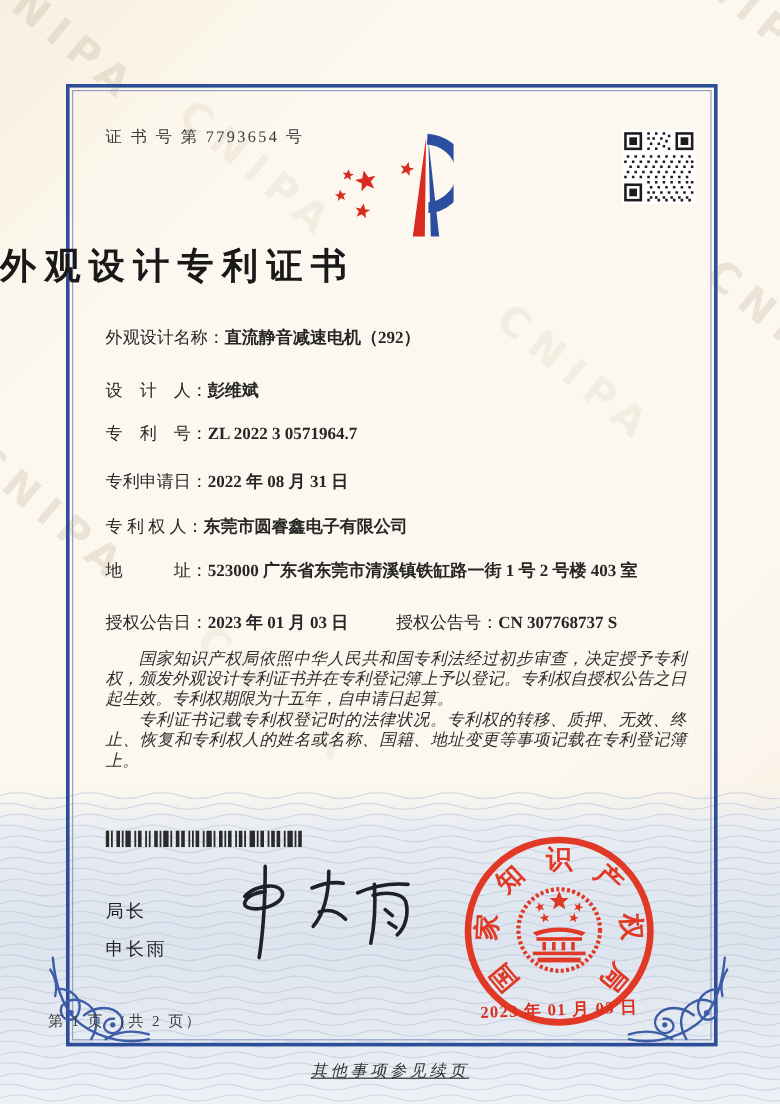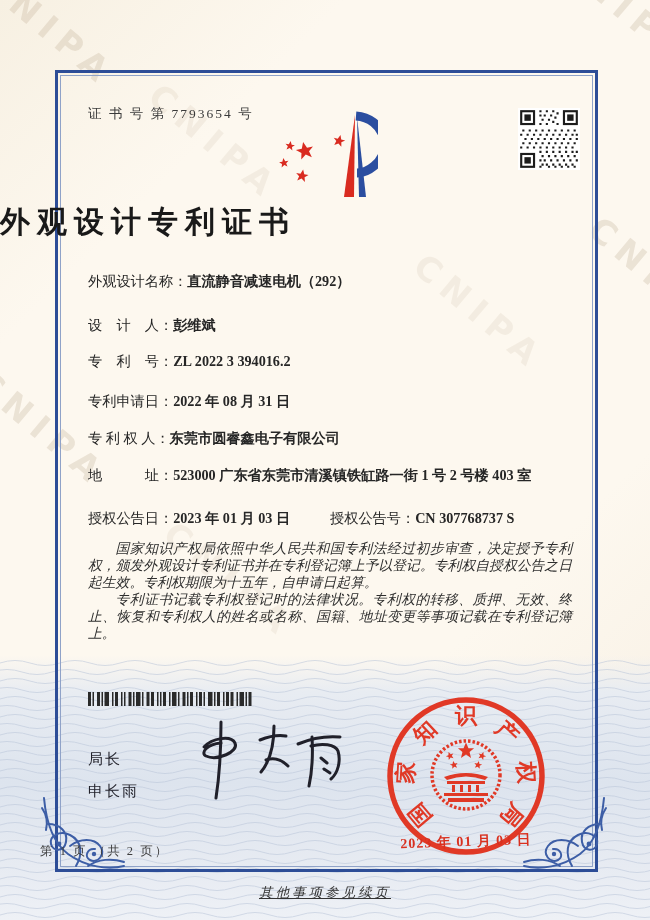--- a/index.html
+++ b/index.html
@@ -168,21 +168,21 @@
         M10 24h1v1h-1z M12 24h1v1h-1z M15 24h1v1h-1z M18 24h1v1h-1z M21 24h1v1h-1z M24 24h1v1h-1z M27 24h1v1h-1z
         M11 26h1v1h-1z M13 26h1v1h-1z M16 26h1v1h-1z M19 26h1v1h-1z M22 26h1v1h-1z M25 26h1v1h-1z
         M10 27h1v1h-1z M14 27h1v1h-1z M17 27h1v1h-1z M20 27h1v1h-1z M23 27h1v1h-1z M26 27h1v1h-1z"></path>
       </g>
     </svg>
 
     <div class="title">外观设计专利证书</div>
 
     <div class="row" style="top:272px"><span>外观设计名称：</span><b>直流静音减速电机（292）</b></div>
     <div class="row" style="top:316px"><span>设　计　人：</span><b>彭维斌</b></div>
-    <div class="row" style="top:352px"><span>专　利　号：</span><b>ZL 2022 3 394016.2</b></div>
+    <div class="row" style="top:352px"><span>专　利　号：</span><b>ZL 2022 3 0571964.7</b></div>
     <div class="row" style="top:392px"><span>专利申请日：</span><b>2022 年 08 月 31 日</b></div>
     <div class="row" style="top:429px"><span>专 利 权 人：</span><b>东莞市圆睿鑫电子有限公司</b></div>
     <div class="row" style="top:466px"><span>地　　　址：</span><b>523000 广东省东莞市清溪镇铁缸路一街 1 号 2 号楼 403 室</b></div>
     <div class="row" style="top:509px"><span>授权公告日：</span><b>2023 年 01 月 03 日</b></div>
     <div class="row" style="top:509px;left:330px"><span>授权公告号：</span><b>CN 307768737 S</b></div>
 
     <div class="paras">
       <p>国家知识产权局依照中华人民共和国专利法经过初步审查，决定授予专利权，颁发外观设计专利证书并在专利登记簿上予以登记。专利权自授权公告之日起生效。专利权期限为十五年，自申请日起算。</p>
       <p>专利证书记载专利权登记时的法律状况。专利权的转移、质押、无效、终止、恢复和专利权人的姓名或名称、国籍、地址变更等事项记载在专利登记簿上。</p>
     </div>

